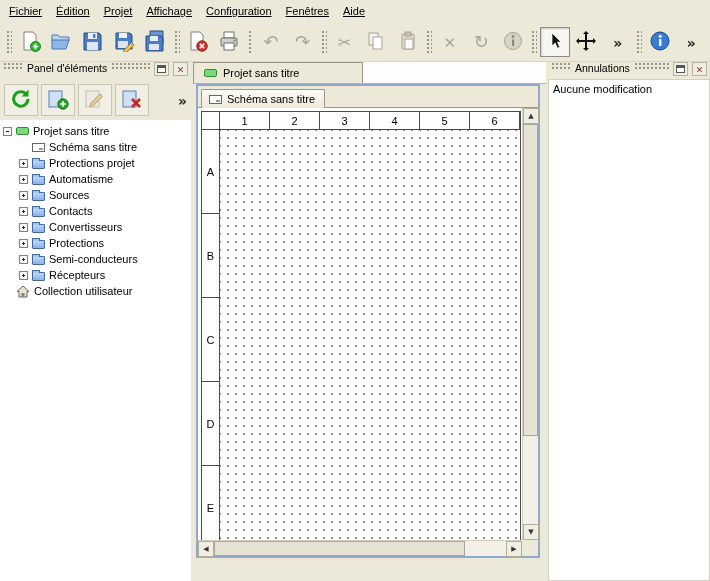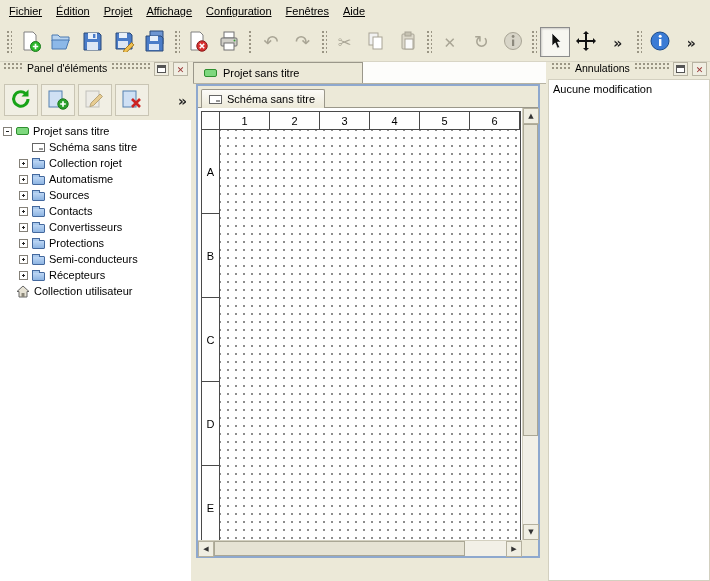--- a/index.html
+++ b/index.html
@@ -335,21 +335,21 @@
       <span class="ticon">
           <span class="schema-ic"></span>
         </span>
       <span class="tlabel">Schéma sans titre</span>
     </div>
     <div class="tree-item lvl1">
       <span class="expander plus"></span>
       <span class="ticon">
           <span class="folder-ic"></span>
         </span>
-      <span class="tlabel">Collection rojet</span>
+      <span class="tlabel">Protections projet</span>
     </div>
     <div class="tree-item lvl1">
       <span class="expander plus"></span>
       <span class="ticon">
           <span class="folder-ic"></span>
         </span>
       <span class="tlabel">Automatisme</span>
     </div>
     <div class="tree-item lvl1">
       <span class="expander plus"></span>

